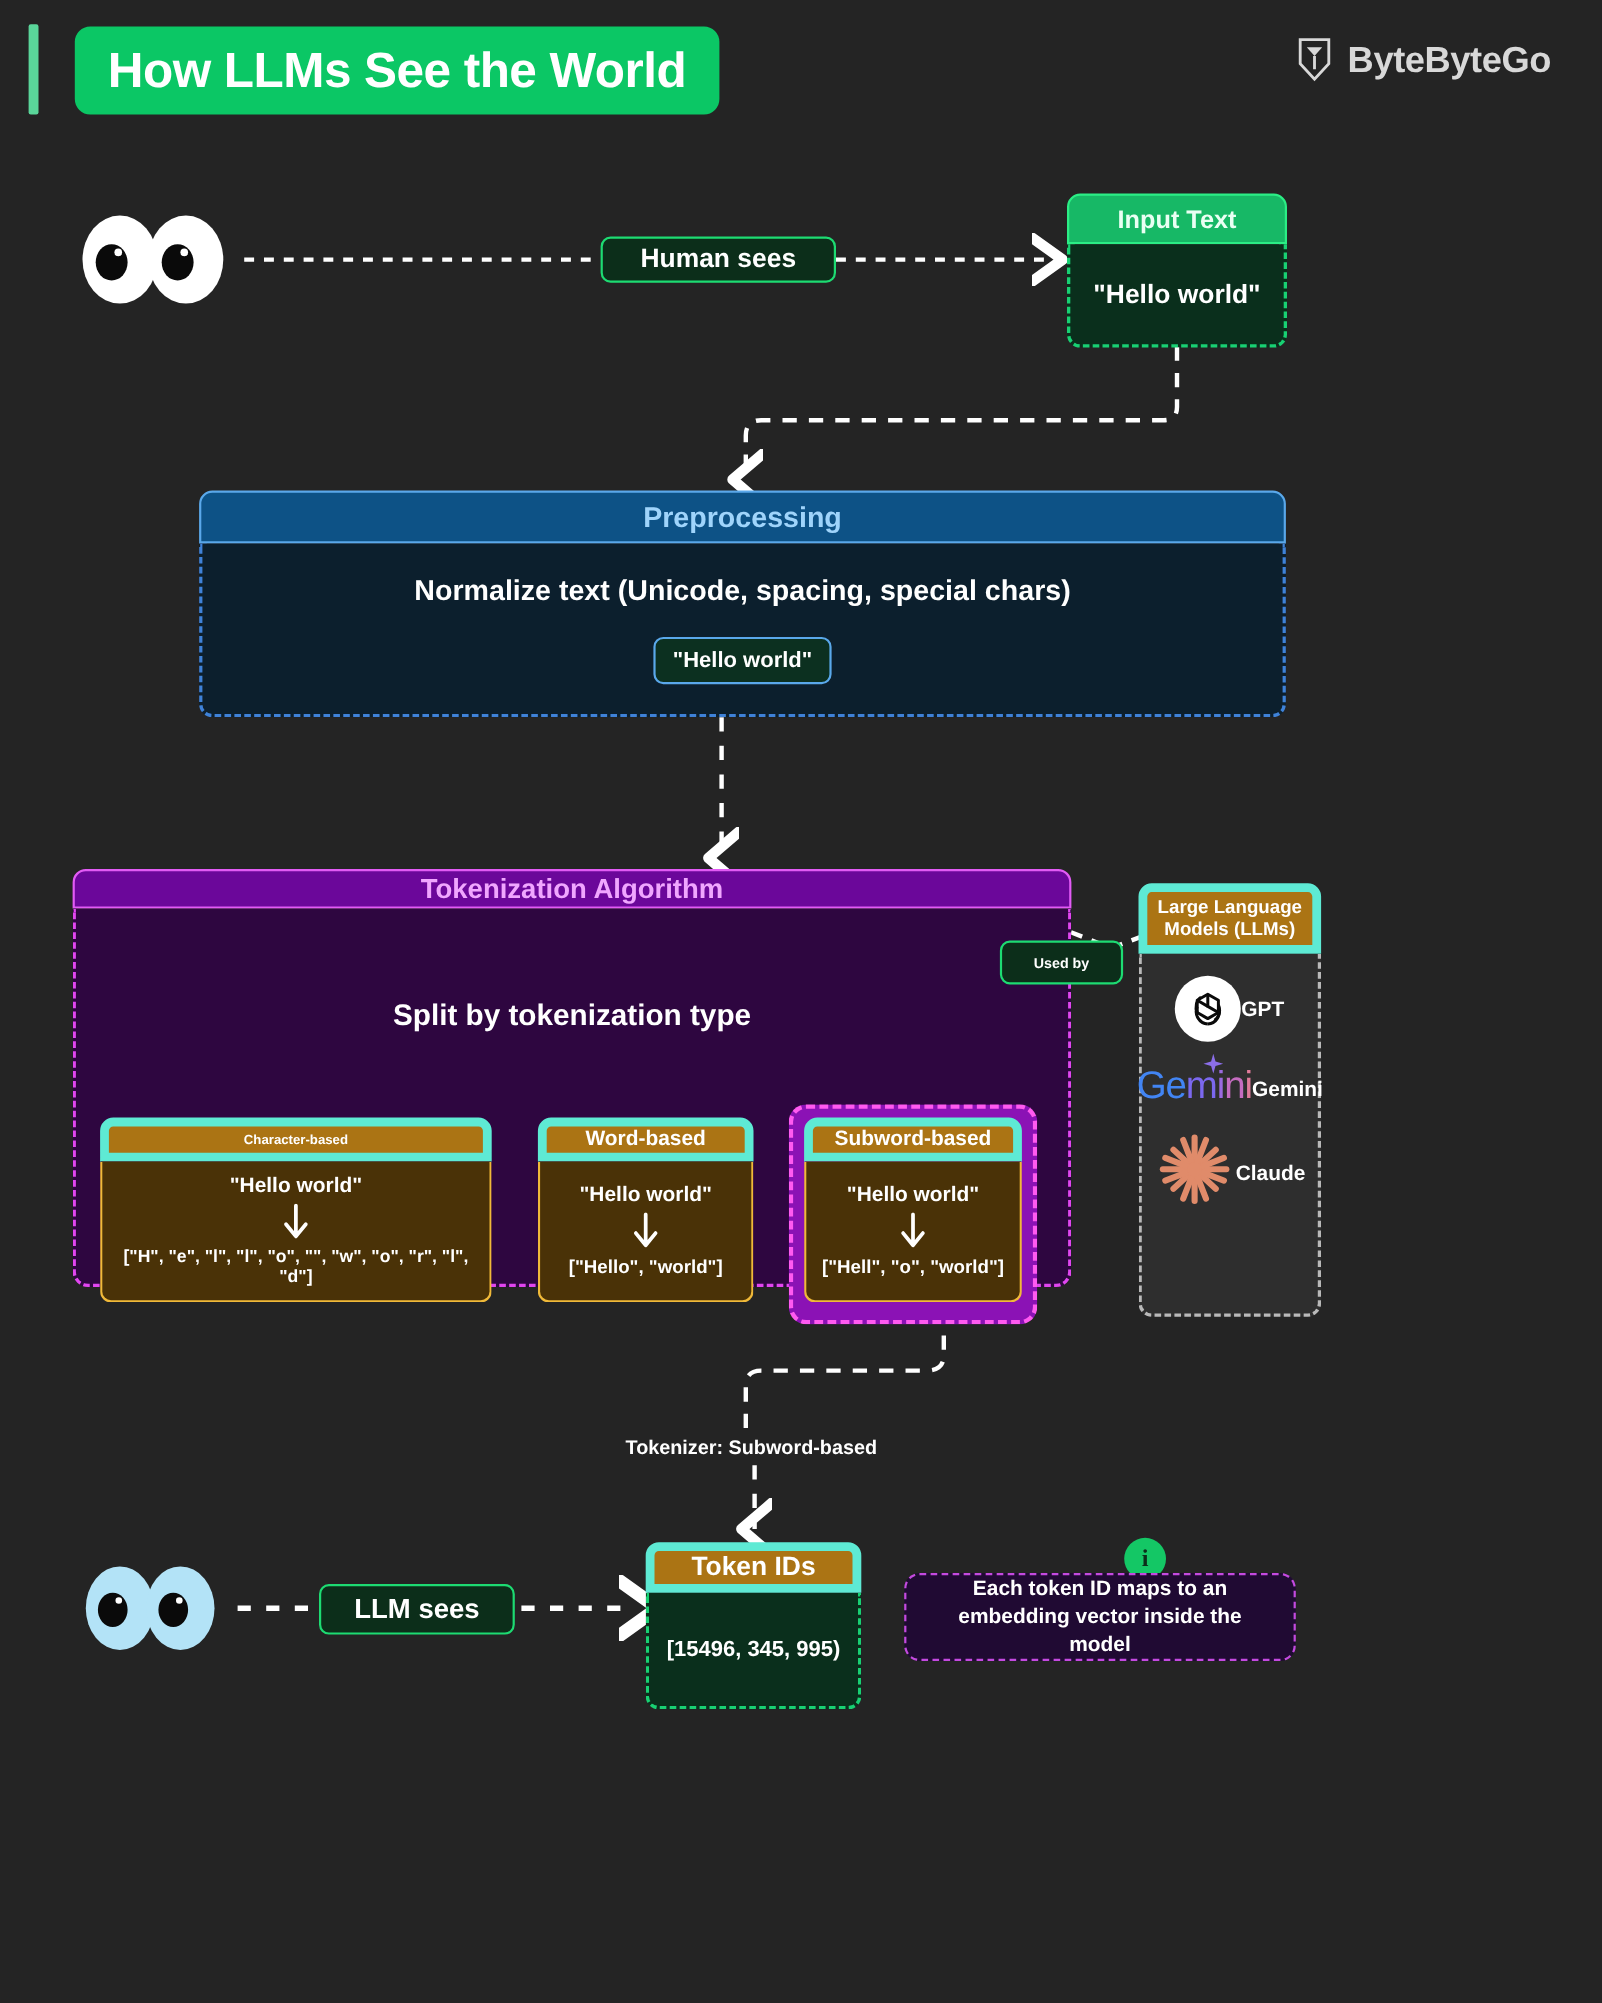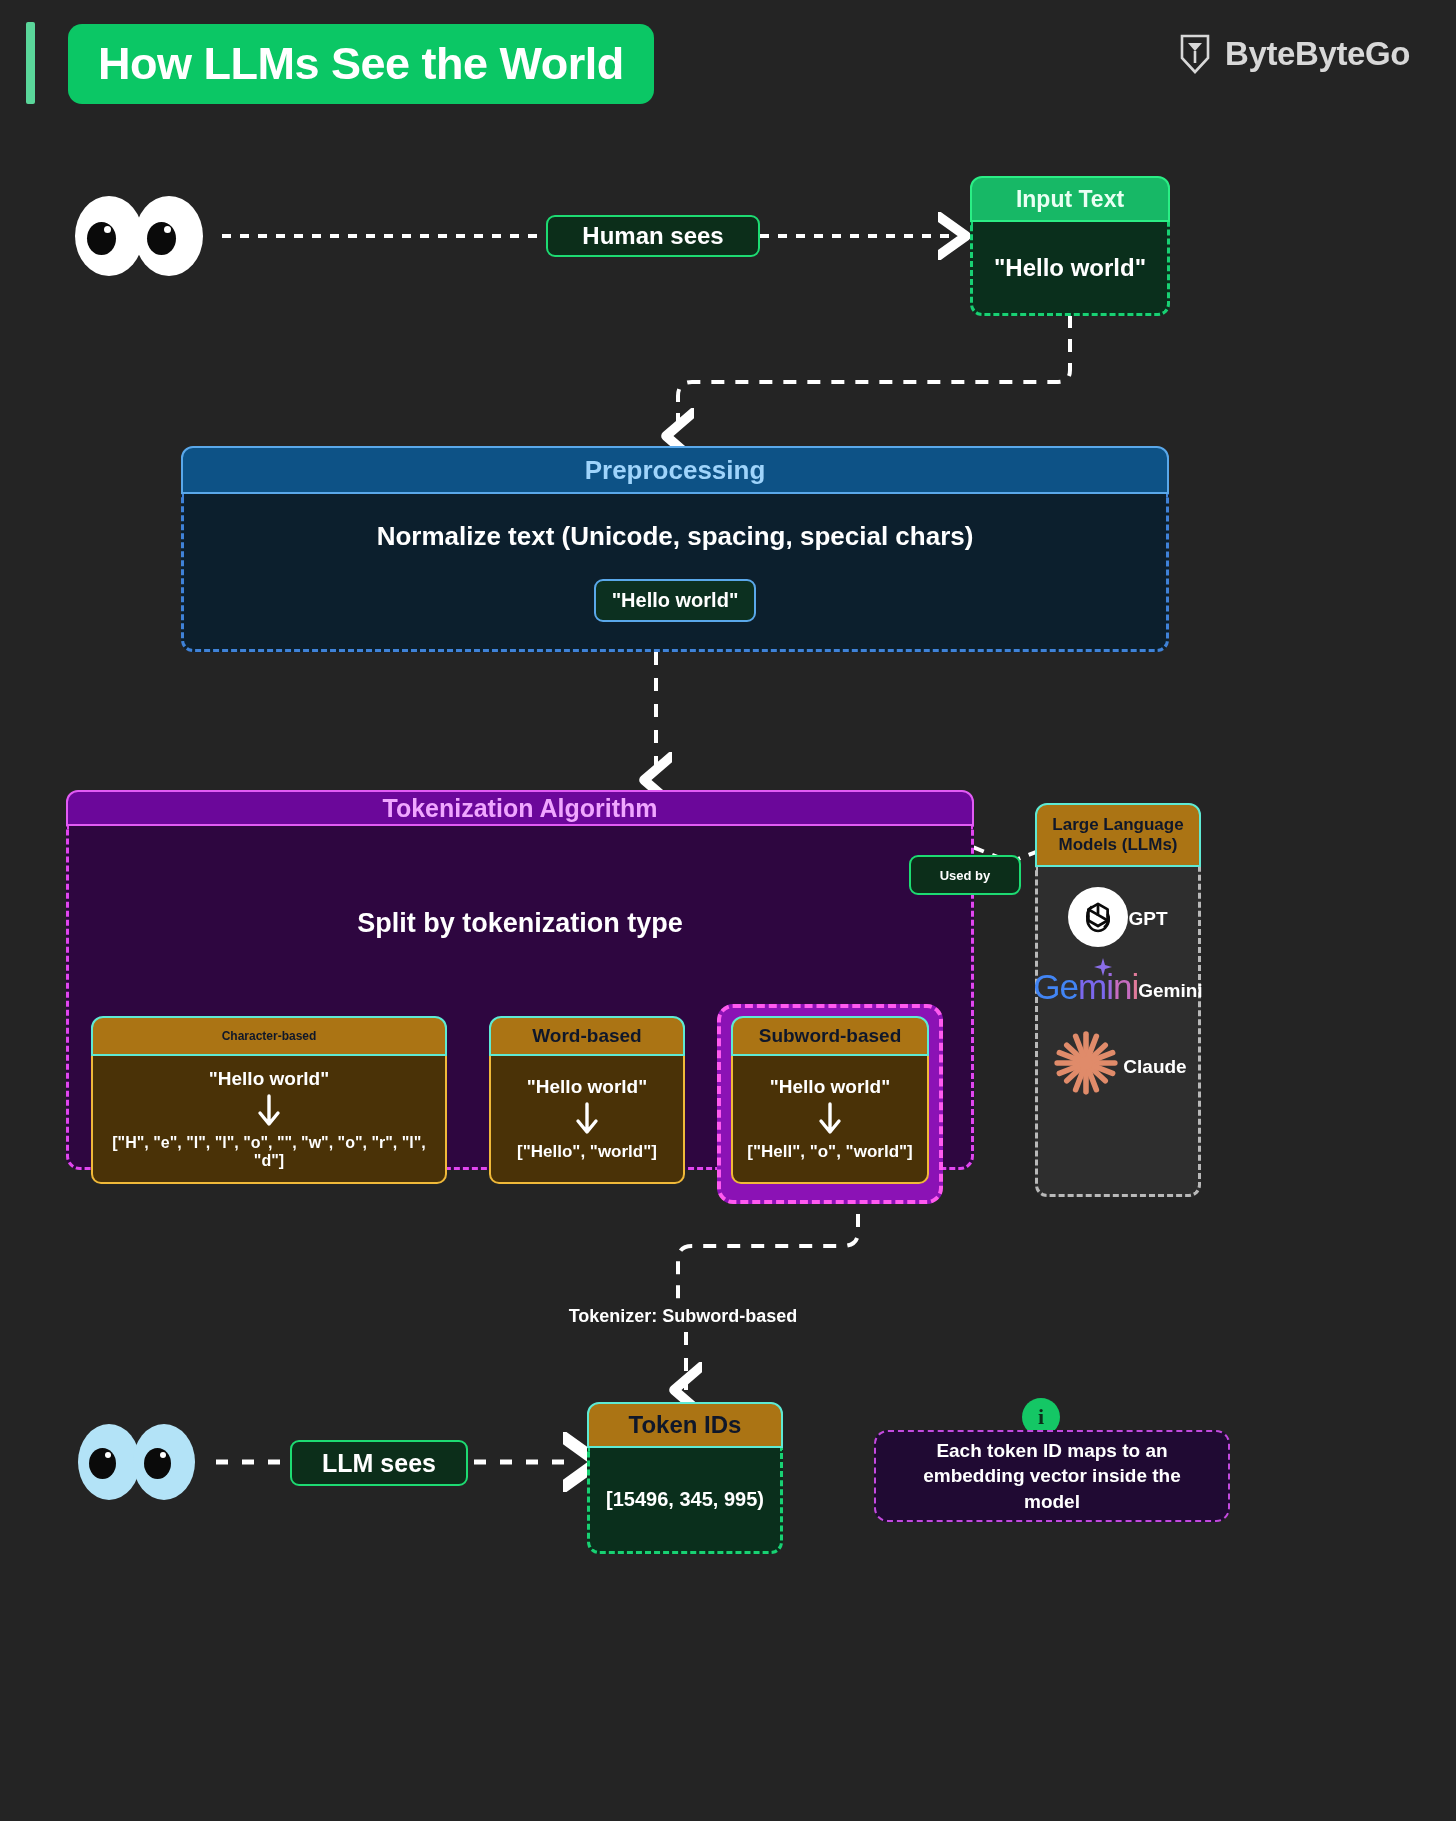--- a/index.html
+++ b/index.html
@@ -54,21 +54,21 @@
   .blue-head { background:#0d5286; border:2px solid #5aa8ea; color:#9fd4fb; }
   .blue-body { background:#0c1f2d; border:3px dashed #3f82d8; border-top:none;
                border-radius:0 0 12px 12px; color:#ffffff; }
 
   
   .purple-head { background:#6b079a; border:2px solid #e25bf5; color:#f0a6ff; }
   .purple-body { background:#2e0640; border:3px dashed #e146f0; border-top:none;
                  border-radius:0 0 14px 14px; }
 
   
-  .amber-head { background:#ab7414; border:2px solid #5eead4; color:#0f172a; }
+  .amber-head { background:#ab7414; border:8px solid #5eead4; color:#ffffff; }
   .amber-body { background:#4a3207; border:2px solid #f0b939; border-top:none;
                 border-radius:0 0 10px 10px; color:#ffffff; }
 
   
   .chip-green {
     position:absolute; background:#0c2e1a; border:2px solid #1ddb72;
     border-radius:9px; color:#ffffff; font-size:24px; font-weight:700;
     display:flex; align-items:center; justify-content:center;
   }
 
@@ -321,17 +321,17 @@
   <div class="chip-green" style="left:290px; top:1440px; width:178px; height:46px; font-size:25px;">LLM sees</div>
 
   <div class="node" style="left:587px; top:1402px; width:196px;">
     <div class="node-head amber-head" style="height:46px; font-size:24px;">Token IDs</div>
     <div class="node-body green-body" style="height:106px; font-size:20px; font-weight:700; border-color:#18d173;">[15496, 345, 995)</div>
   </div>
 
   <div class="info-badge" style="left:1022px; top:1398px;">
     <span>i</span>
   </div>
-  <div class="info-callout" style="left:874px; top:1430px; width:356px; height:92px;">
+  <div class="info-callout" style="left:822px; top:1430px; width:356px; height:80px;">
     <span>Each token ID maps to an embedding vector inside the model</span>
   </div>
 
 </div>
 
 </body></html>

